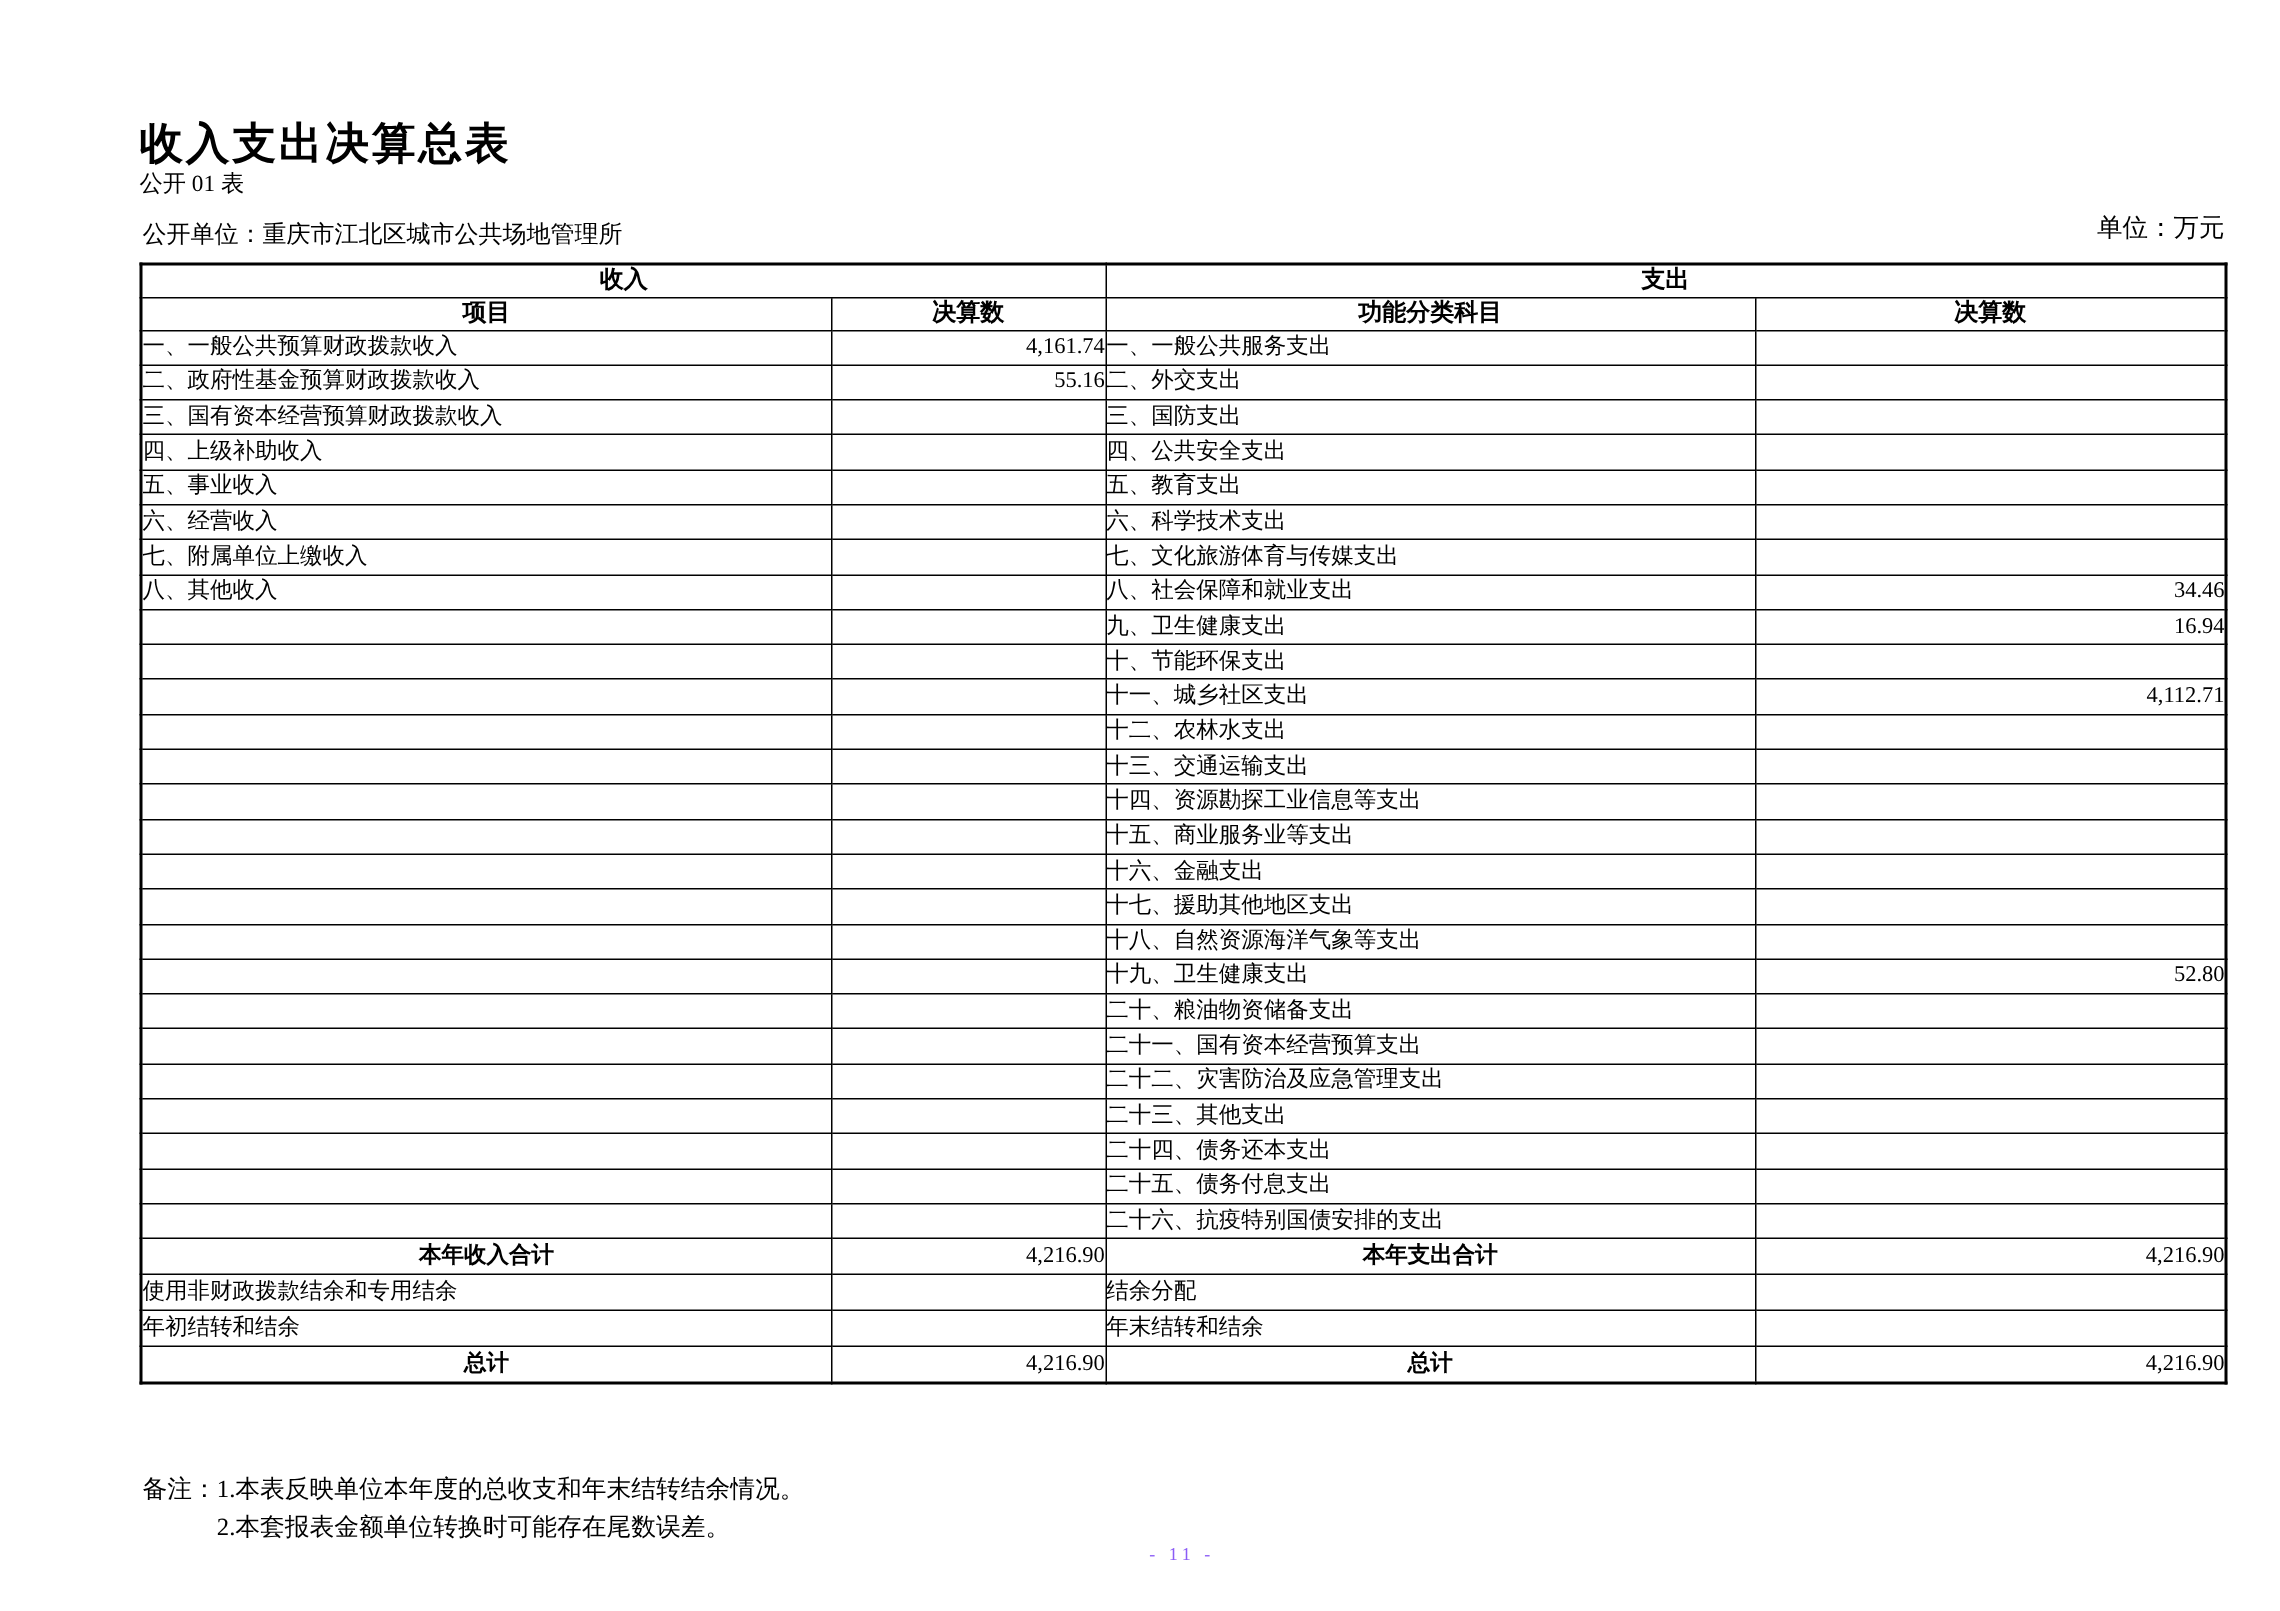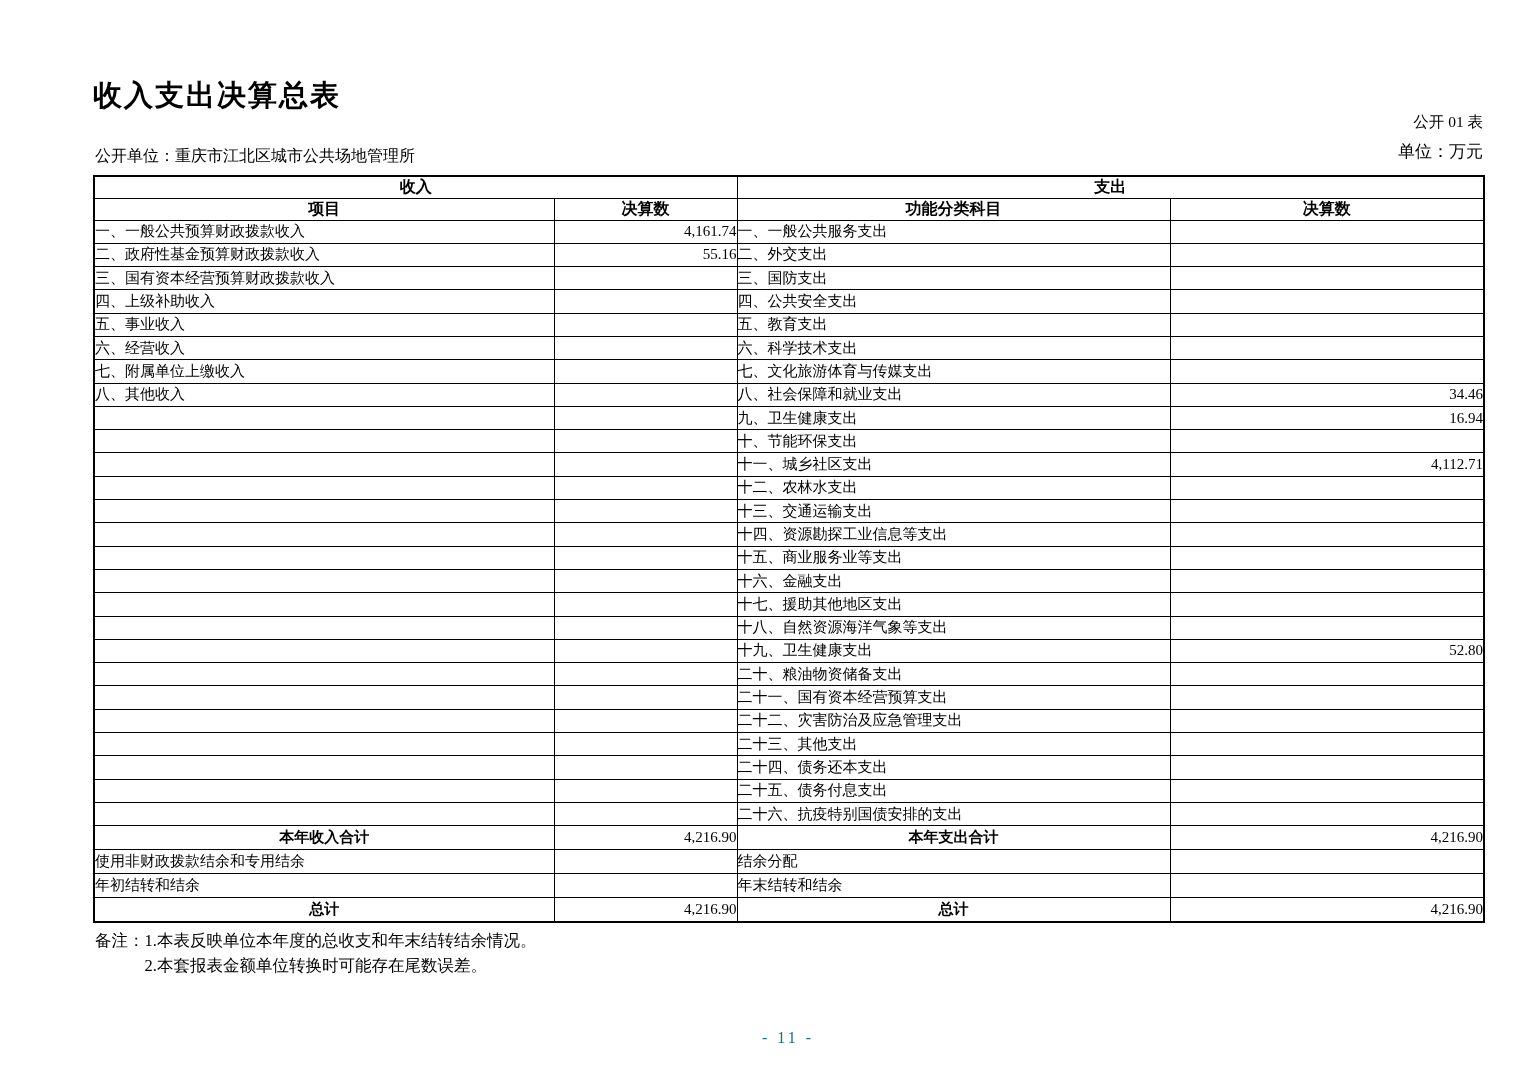--- a/index.html
+++ b/index.html
@@ -24,21 +24,21 @@
     text-align: left;
     font-size: 29px;
     font-weight: bold;
     letter-spacing: 2px;
   }
   .doc-code {
     position: absolute;
     left: 93px;
     top: 112px;
     width: 1390px;
-    text-align: right;
+    text-align: left;
     font-size: 15.5px;
   }
   .unit-label {
     position: absolute;
     left: 93px;
     top: 140px;
     width: 1390px;
     text-align: right;
     font-size: 17px;
   }
@@ -86,38 +86,38 @@
   }
   td.total-cell {
     font-weight: bold;
     text-align: center;
     font-size: 15.5px;
     padding: 0;
   }
   .notes {
     position: absolute;
     left: 95px;
-    top: 928px;
+    top: 980px;
     display: flex;
     font-size: 16.5px;
     line-height: 25px;
   }
   .note-lines {
     display: flex;
     flex-direction: column;
   }
   .page-number {
     position: absolute;
     left: 93px;
     top: 1029px;
     width: 1390px;
     text-align: center;
-    font-size: 16px;
+    font-size: 12px;
     letter-spacing: 3px;
-    color: #0f766e;
+    color: #8b5cf6;
   }
 </style>
 </head>
 <body>
 
 <div class="sheet">
 
   <div class="page-title">收入支出决算总表</div>
   <div class="doc-code">公开 01 表</div>
   <div class="unit-label">单位：万元</div>

